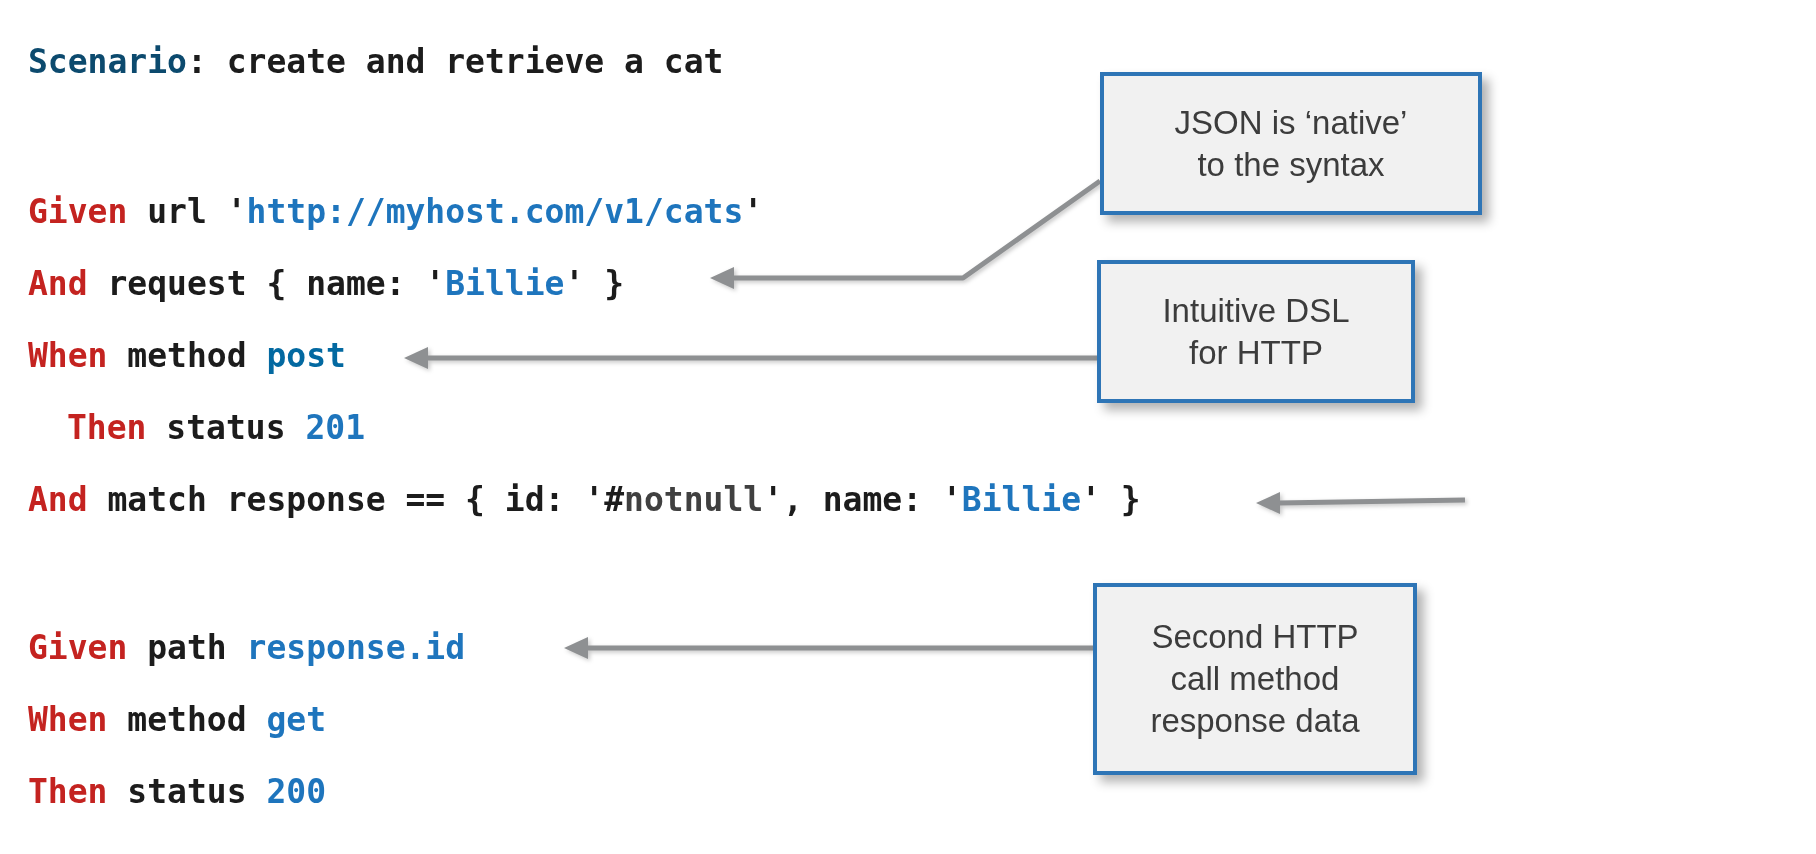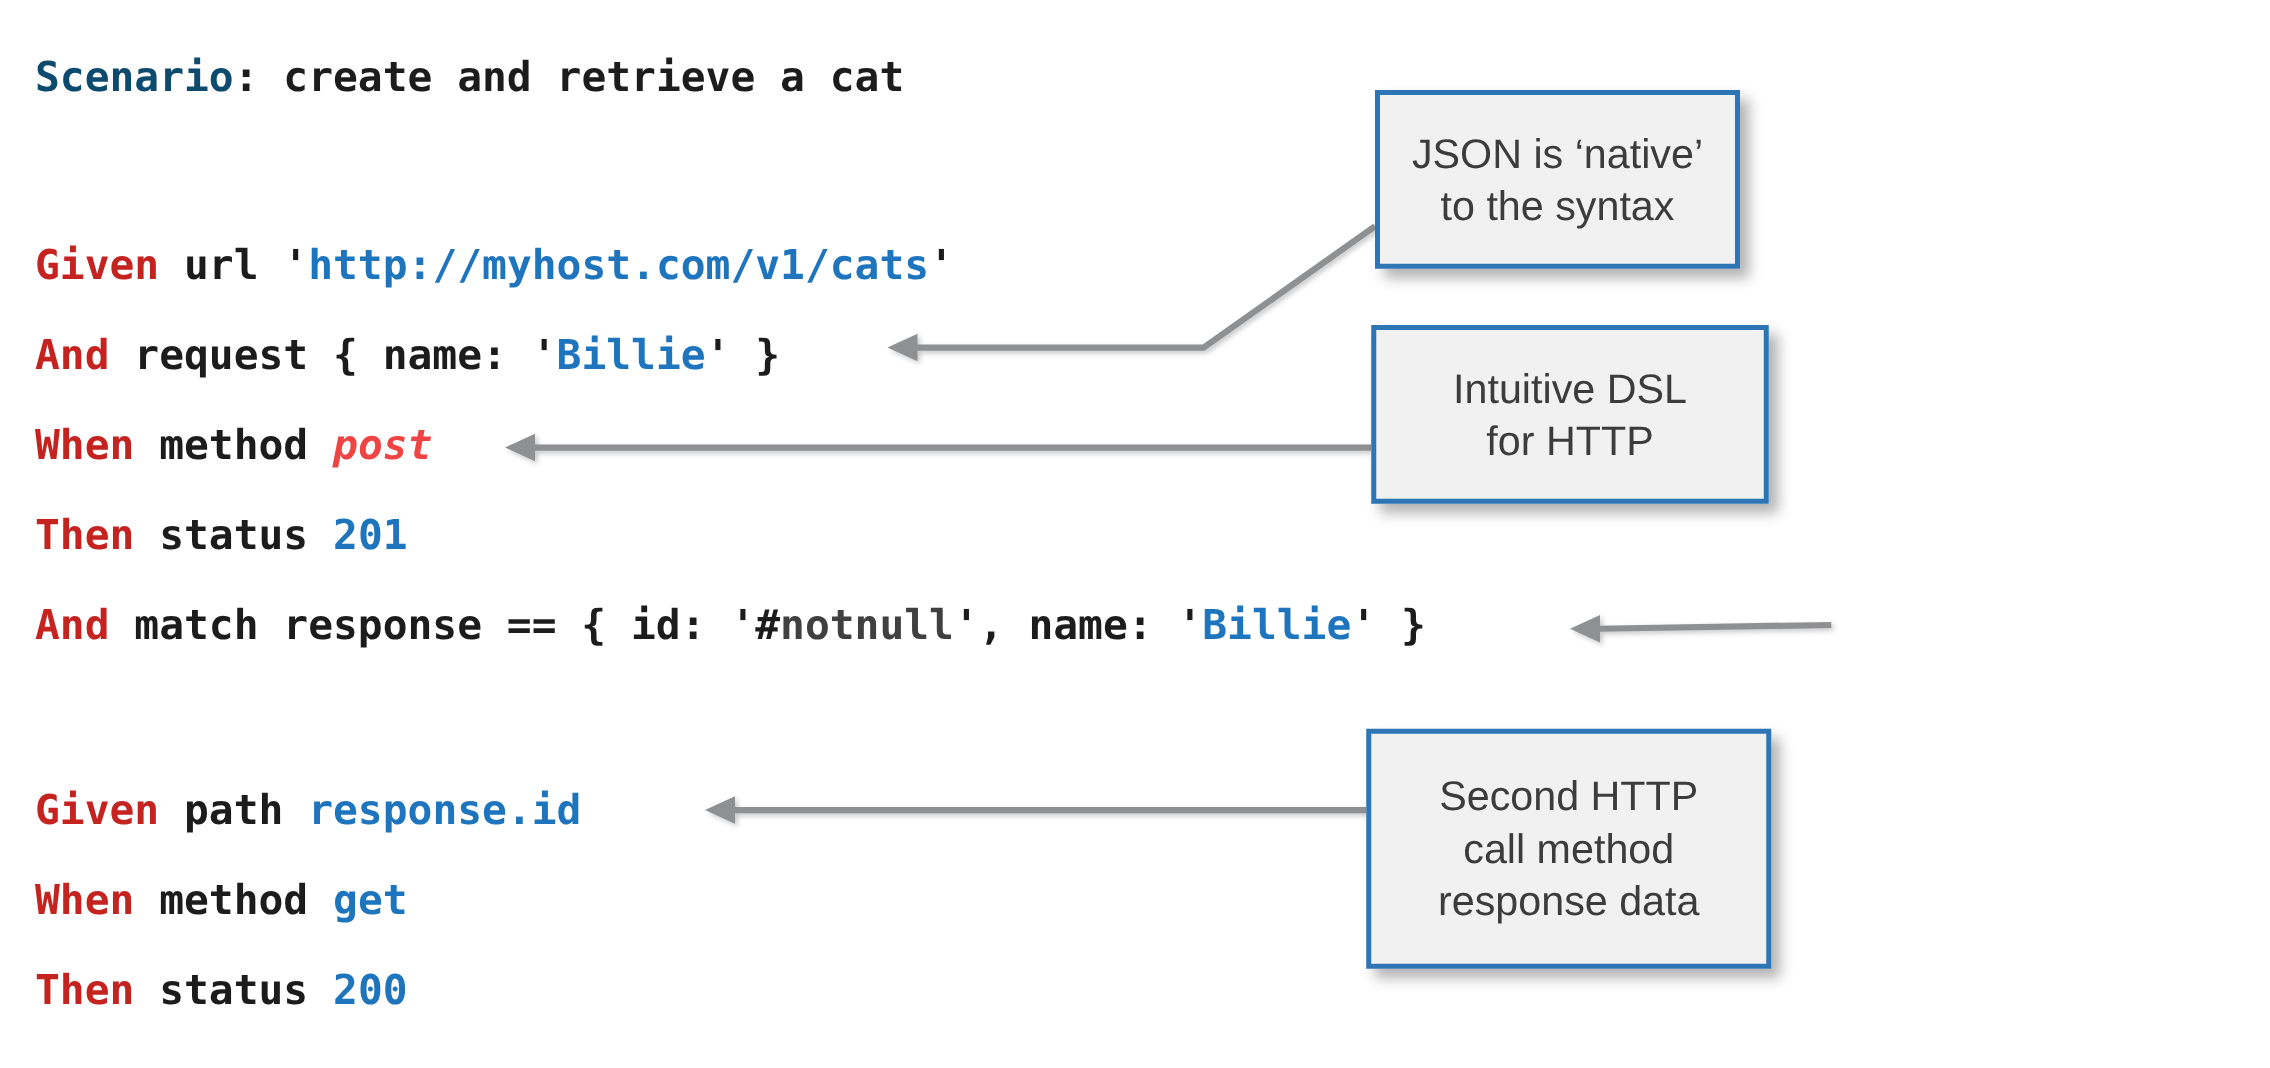--- a/index.html
+++ b/index.html
@@ -16,21 +16,21 @@
     position:absolute;
     left:28px;
     font-family:"DejaVu Sans Mono", monospace;
     font-weight:bold;
     font-size:33px;
     line-height:44px;
     white-space:pre;
     color:var(--code-black);
   }
   .l0{top:40px;}  .l1{top:190px;} .l2{top:262px;}
-  .l3{top:334px;} .l4{top:406px;} .l5{top:478px;}
+  .l3{top:334px;} .l4{top:406px;margin-left:39px;} .l5{top:478px;}
   .l6{top:626px;} .l7{top:698px;} .l8{top:770px;text-align:center;}
   
   svg.arrows{position:absolute;inset:0;pointer-events:none;}
   svg.arrows line, svg.arrows polyline{
     stroke:var(--arrow-gray);stroke-width:5;fill:none;stroke-linejoin:round;
   }
   svg.arrows polygon{fill:var(--arrow-gray);stroke:none;}
   svg.arrows g{filter:drop-shadow(2px 2px 2px rgba(0,0,0,0.22));}
   
   .callout{
@@ -38,34 +38,34 @@
     background:var(--box-fill);
     border:4px solid var(--box-border-blue);
     box-shadow:7px 7px 10px rgba(0,0,0,0.30);
     display:flex;align-items:center;justify-content:center;
     text-align:center;
     font-size:33px;line-height:42px;
     color:var(--callout-text);
     white-space:pre-line;
     box-sizing:border-box;
   }
-  .b0{left:1100px;top:72px; width:292px;height:143px;}
+  .b0{left:1100px;top:72px; width:382px;height:143px;}
   .b1{left:1097px;top:260px;width:318px;height:143px;}
   .b2{left:1465px;top:412px;width:315px;height:170px;}
   .b3{left:1093px;top:583px;width:324px;height:192px;}
 </style>
 </head>
 <body>
 
 <div class="canvas">
 
   <div class="code-line l0"><span style="color: #0c4a6e;">Scenario</span><span style="color: rgb(28, 28, 28);">: create and retrieve a cat</span></div>
   <div class="code-line l1"><span style="color: rgb(196, 35, 32);">Given</span><span style="color: rgb(28, 28, 28);"> url '</span><span style="color: rgb(30, 117, 189);">http://myhost.com/v1/cats</span><span style="color: rgb(28, 28, 28);">'</span></div>
   <div class="code-line l2"><span style="color: rgb(196, 35, 32);">And</span><span style="color: rgb(28, 28, 28);"> request { name: '</span><span style="color: rgb(30, 117, 189);">Billie</span><span style="color: rgb(28, 28, 28);">' }</span></div>
-  <div class="code-line l3"><span style="color: rgb(196, 35, 32);">When</span><span style="color: rgb(28, 28, 28);"> method </span><span style="color: #ef4444; font-style: italic;">post</span></div>
+  <div class="code-line l3"><span style="color: rgb(196, 35, 32);">When</span><span style="color: rgb(28, 28, 28);"> method </span><span style="color: #0369a1;">post</span></div>
   <div class="code-line l4"><span style="color: rgb(196, 35, 32);">Then</span><span style="color: rgb(28, 28, 28);"> status </span><span style="color: rgb(30, 117, 189);">201</span></div>
   <div class="code-line l5"><span style="color: rgb(196, 35, 32);">And</span><span style="color: rgb(28, 28, 28);"> match response == { id: '#</span><span style="color: #404040;">notnull</span><span style="color: rgb(28, 28, 28);">', name: '</span><span style="color: rgb(30, 117, 189);">Billie</span><span style="color: rgb(28, 28, 28);">' }</span></div>
   <div class="code-line l7"><span style="color: rgb(196, 35, 32);">When</span><span style="color: rgb(28, 28, 28);"> method </span><span style="color: rgb(30, 117, 189);">get</span></div>
   <div class="code-line l6"><span style="color: rgb(196, 35, 32);">Given</span><span style="color: rgb(28, 28, 28);"> path </span><span style="color: rgb(30, 117, 189);">response.id</span></div>
   <div class="code-line l8"><span style="color: rgb(196, 35, 32);">Then</span><span style="color: rgb(28, 28, 28);"> status </span><span style="color: rgb(30, 117, 189);">200</span></div>
 
   <svg class="arrows" width="1816" height="854" viewBox="0 0 1816 854">
     <g>
       <polyline points="1100,181 963,278 732,278"></polyline>
       <polygon points="710,278 734,267 734,289"></polygon>

